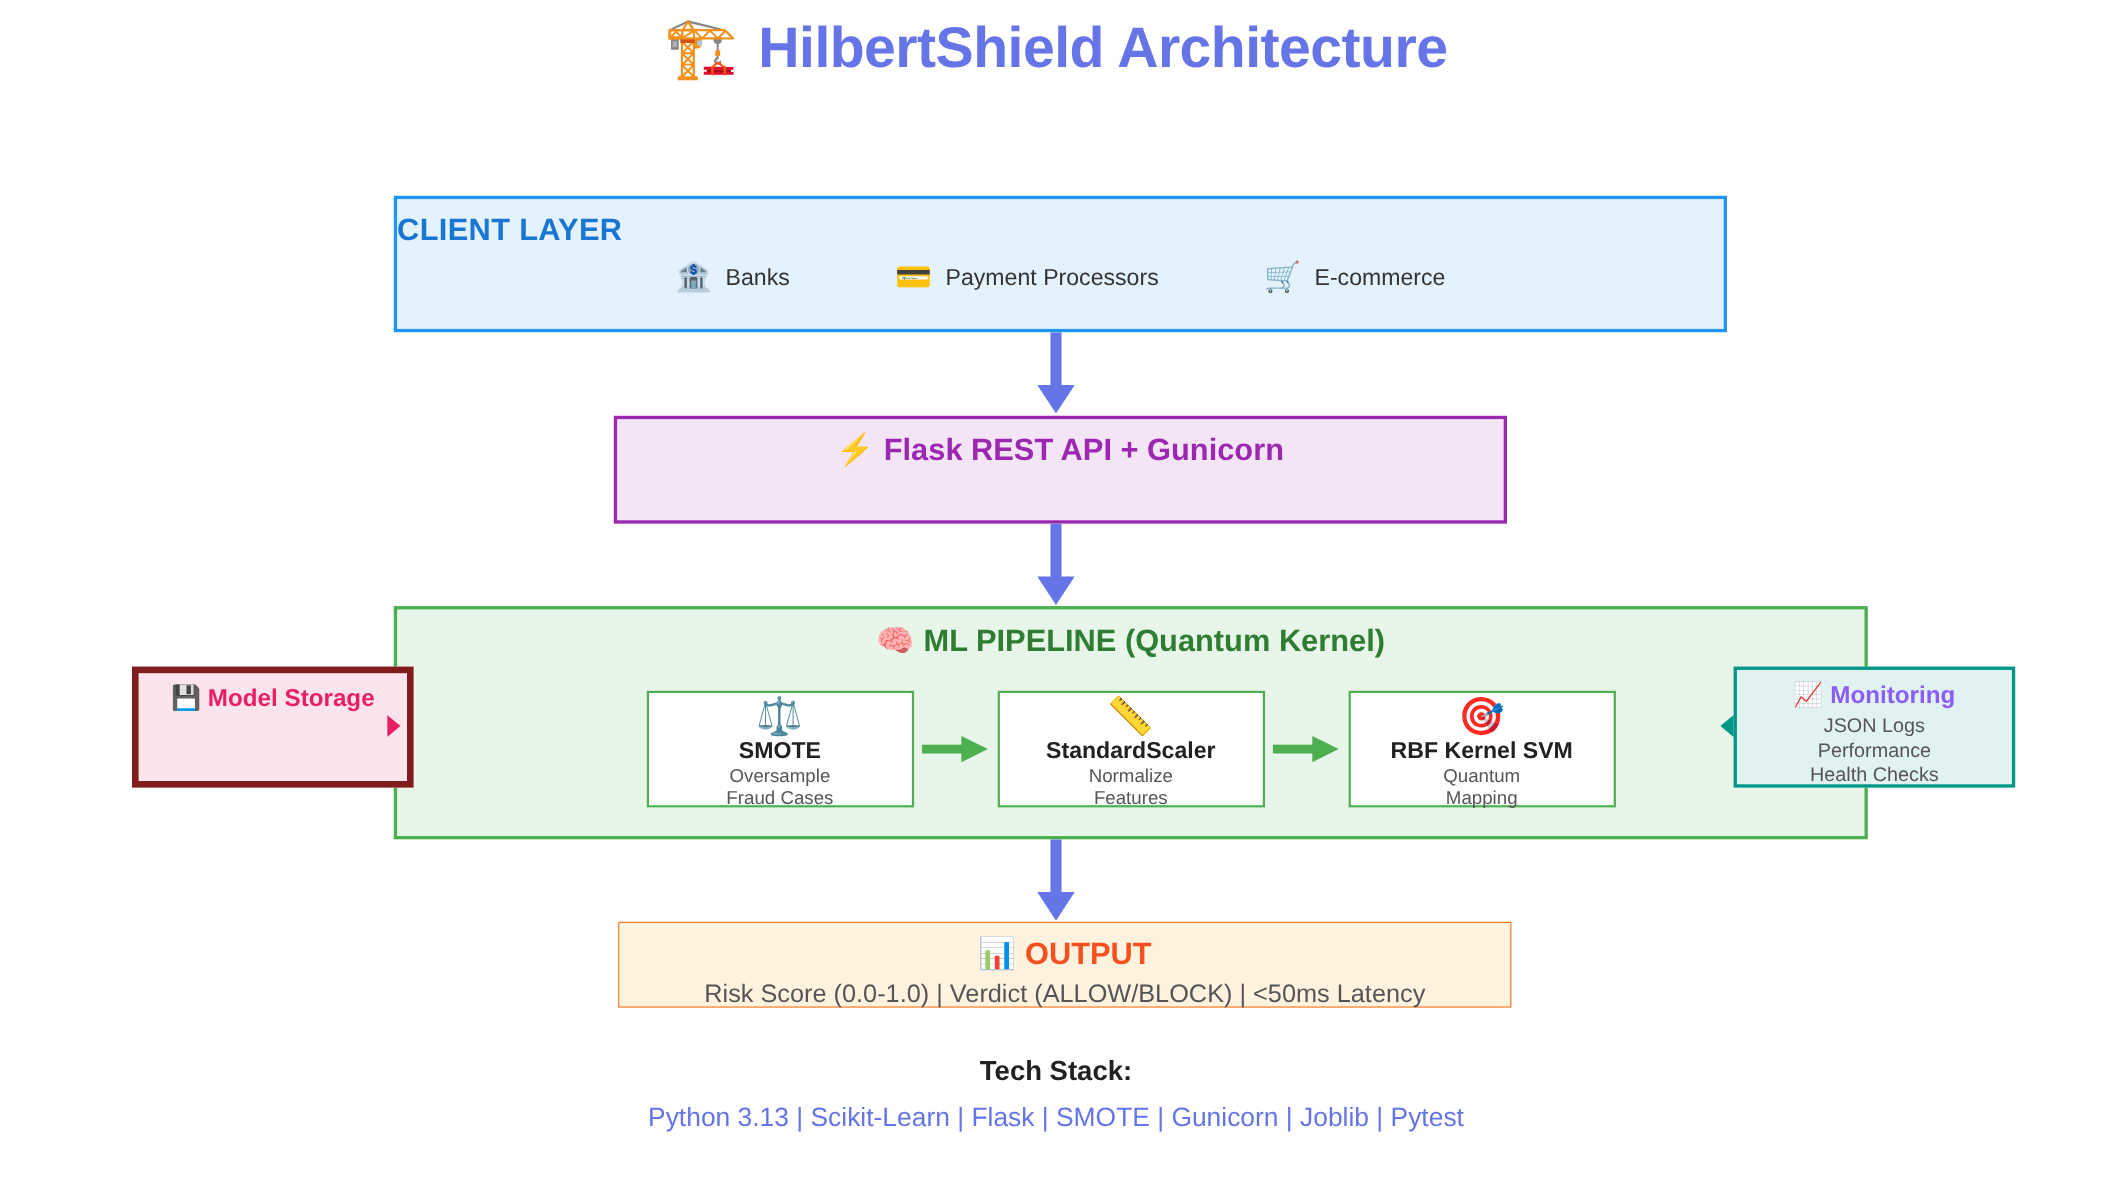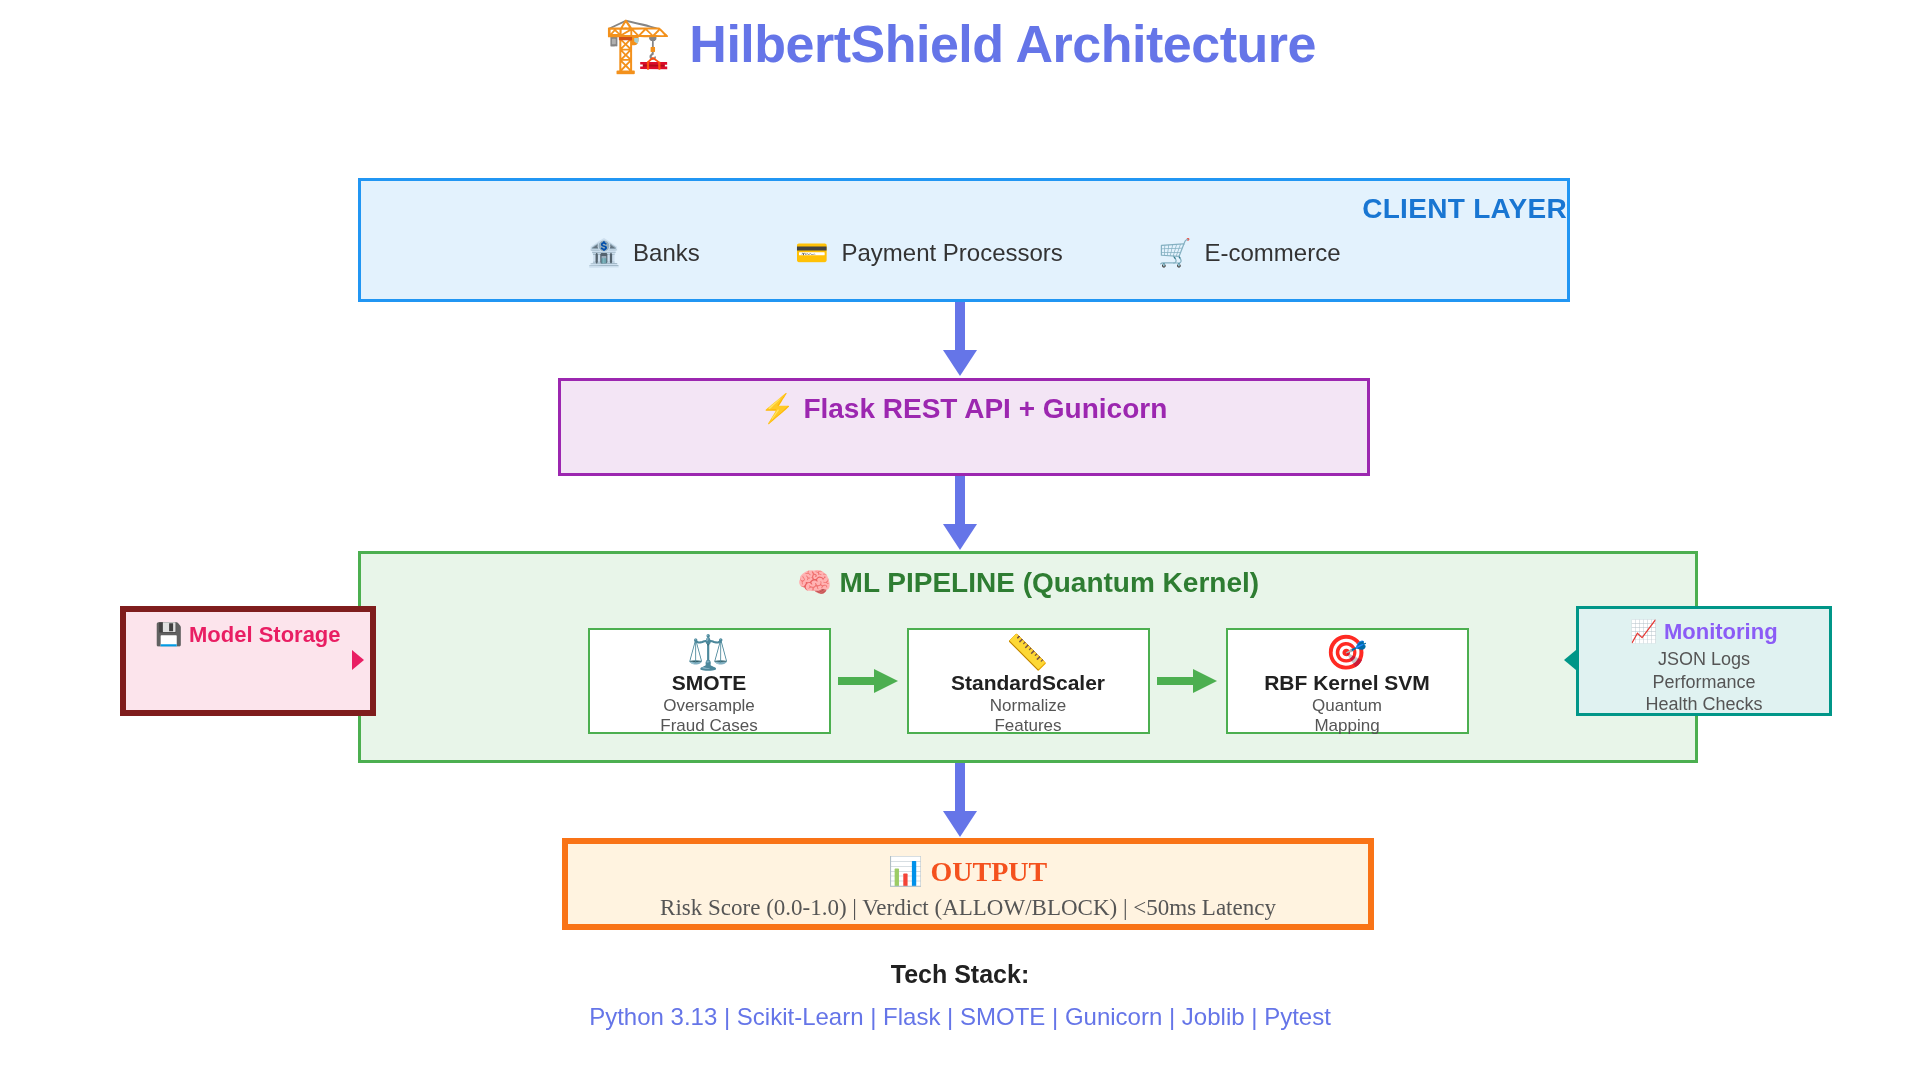--- a/index.html
+++ b/index.html
@@ -24,30 +24,30 @@
 
   
   .box { position: absolute; border-style: solid; }
 
   
   #client-layer {
     left: 358px; top: 178px; width: 1212px; height: 124px;
     background: #e3f2fd; border: 3px solid #2196f3;
   }
   #client-layer .layer-title {
-    text-align: right; font-size: 28px; font-weight: bold;
+    text-align: left; font-size: 28px; font-weight: bold;
     color: #1976d2; margin-top: 12px; letter-spacing: 0.3px;
   }
   .client-items {
     display: flex; justify-content: center; align-items: center;
     gap: 96px; margin-top: 14px;
   }
   .client-item { display: flex; align-items: center; gap: 12px; }
   .client-item .ci-emoji { font-size: 27px; line-height: 1; }
-  .client-item .ci-label { font-size: 24px; color: #333333; white-space: nowrap; }
+  .client-item .ci-label { font-size: 21px; color: #333333; white-space: nowrap; }
 
   
   #api-layer {
     left: 558px; top: 378px; width: 812px; height: 98px;
     background: #f3e5f5; border: 3px solid #9c27b0;
   }
   #api-layer .api-title {
     text-align: center; font-size: 28px; font-weight: bold;
     color: #9c27b0; margin-top: 11px; white-space: nowrap;
   }
@@ -105,22 +105,22 @@
     text-align: center; font-size: 22px; font-weight: bold; color: #8b5cf6;
     margin-top: 10px; white-space: nowrap;
   }
   .sp-lines {
     text-align: center; font-size: 18px; color: #555555;
     line-height: 1.26; margin-top: 3px; white-space: pre-line;
   }
 
   
   #output-layer {
-    left: 562px; top: 838px; width: 812px; height: 92px;
-    background: #fff3e0; border: 6px solid #f97316; font-family: Liberation Serif, serif;
+    left: 562px; top: 838px; width: 812px; height: 78px;
+    background: #fff3e0; border: 1px solid #f97316;
   }
   #output-layer .out-title {
     text-align: center; font-size: 28px; font-weight: bold;
     color: #f4511e; margin-top: 11px; white-space: nowrap;
   }
   #output-layer .out-sub {
     text-align: center; font-size: 23px; color: #555555; margin-top: 7px;
   }
 
   

